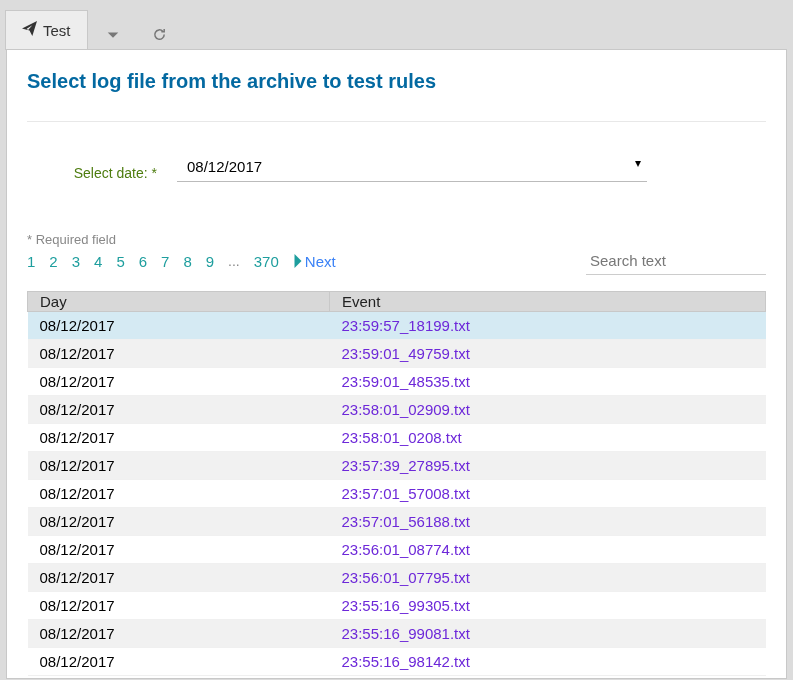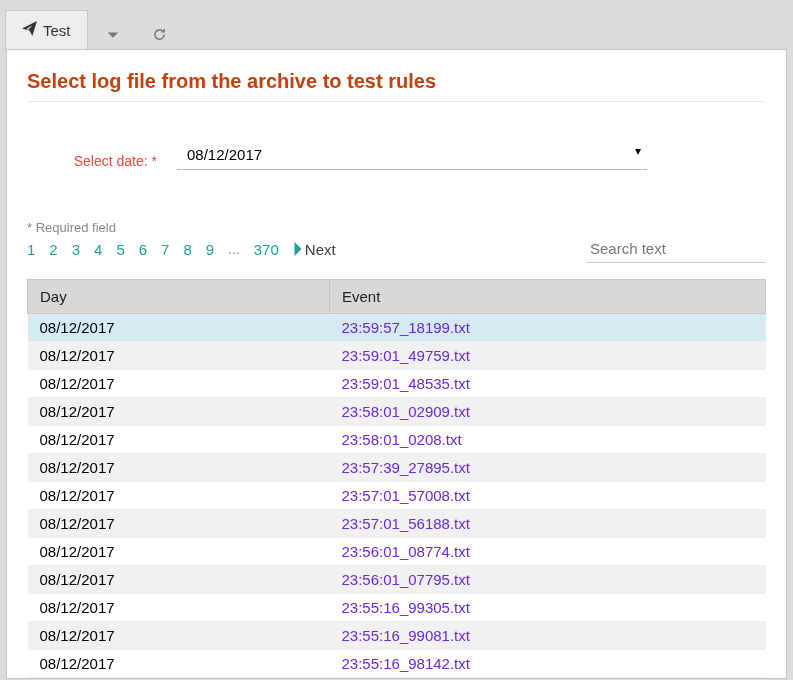--- a/index.html
+++ b/index.html
@@ -50,34 +50,34 @@
       margin: 0 6px;
       padding: 20px 20px 0 20px;
       border: 1px solid #c8c8c8;
       margin-top: -1px;
       height: 630px;
       overflow: hidden;
     }
     .title {
       font-size: 20px;
       font-weight: 600;
-      color: #c2410c;
-      padding-bottom: 8px;
+      color: #0369a1;
+      padding-bottom: 28px;
       border-bottom: 1px solid #e8e8e8;
-      margin-bottom: 38px;
+      margin-bottom: 30px;
     }
     .form-row {
       display: flex;
       align-items: center;
       margin-bottom: 50px;
     }
     .form-label {
       width: 150px;
       text-align: right;
-      color: #ef4444;
+      color: #4d7c0f;
       font-size: 14px;
       padding-right: 20px;
       margin-top: 12px;
     }
     .date-select {
       width: 470px;
       border: none;
       border-bottom: 1px solid #bbb;
       padding: 6px 24px 6px 10px;
       font-size: 15px;
@@ -109,21 +109,21 @@
       align-items: center;
       gap: 14px;
     }
     .page-link {
       color: #1e9e9e;
       cursor: pointer;
       font-size: 15px;
     }
     .page-ellipsis { color: #888; }
     .next-link {
-      color: #404040;
+      color: #3b82f6;
       cursor: pointer;
       font-size: 15px;
       display: flex;
       align-items: center;
       gap: 2px;
       font-weight: 500;
     }
     .next-link svg { width: 10px; height: 14px; }
     .search-input {
       border: none;
@@ -137,21 +137,21 @@
     .search-input::placeholder { color: #777; }
     table {
       width: 100%;
       border-collapse: collapse;
       font-size: 15px;
     }
     thead th {
       text-align: left;
       background: #d8d8d8;
       border: 1px solid #c8c8c8;
-      padding: 8px 12px;
+      padding: 1px 12px;
       font-weight: 500;
       color: #222;
     }
     tbody tr td {
       padding: 5px 12px;
       border-bottom: 1px solid #f0f0f0;
     }
     tbody tr:nth-child(even) td { background: #f1f1f1; }
     tbody tr.highlight td { background: #d5eaf3 !important; }
     .event-link {

